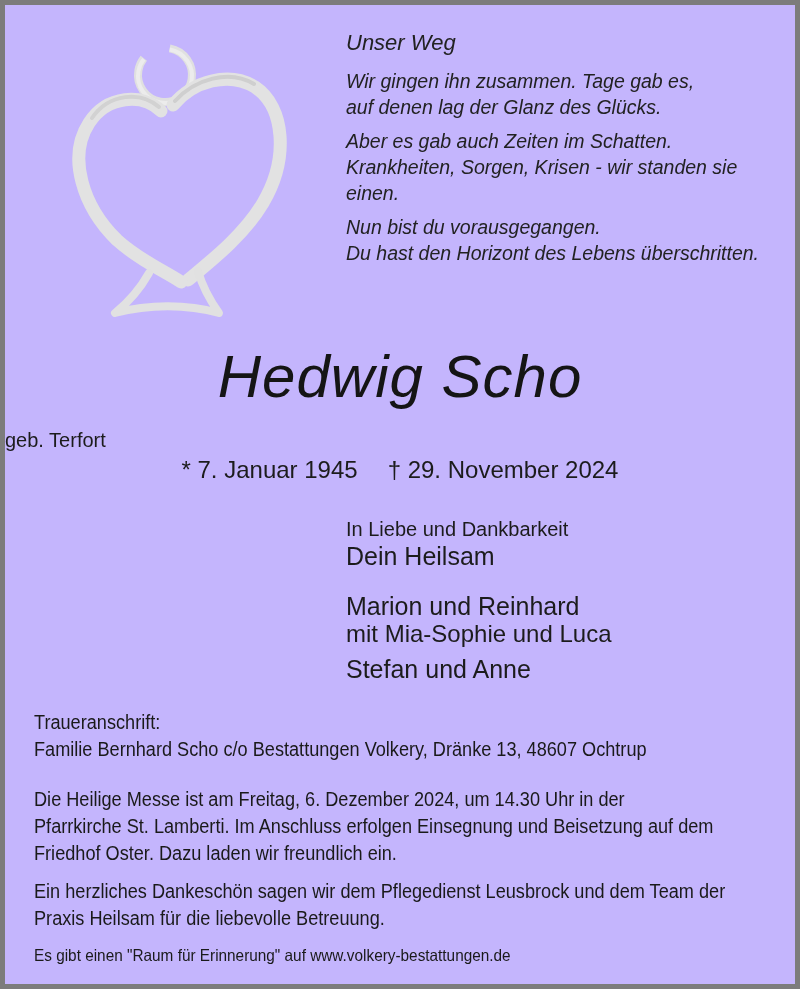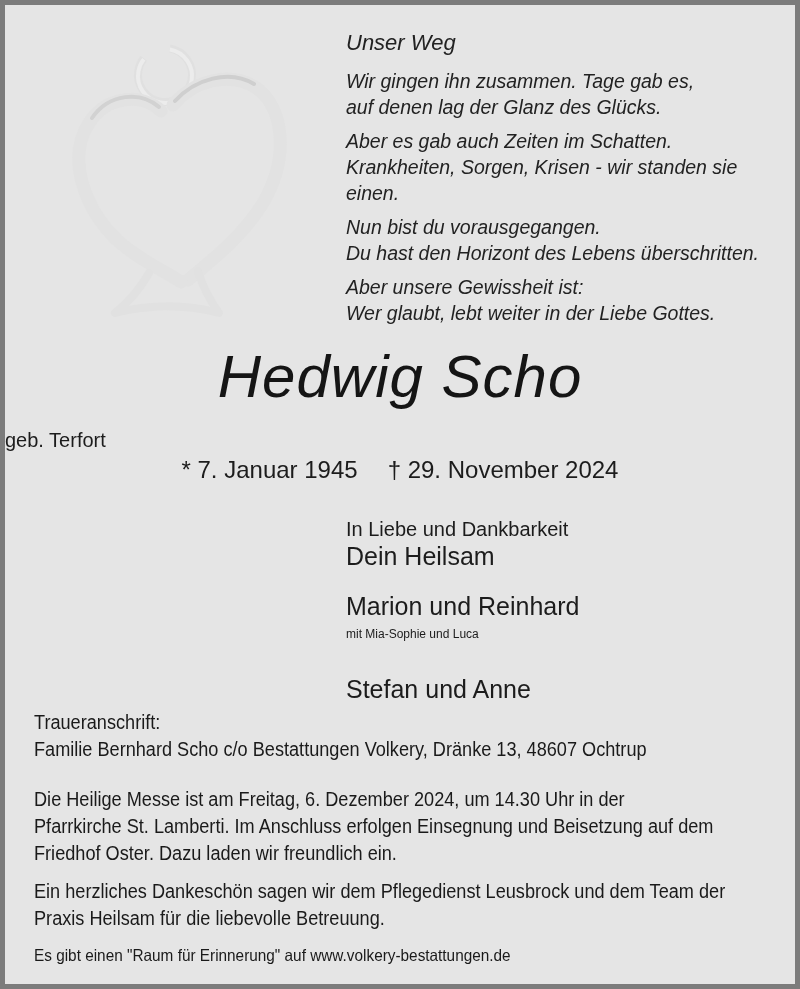--- a/index.html
+++ b/index.html
@@ -1,21 +1,21 @@
 <!DOCTYPE html>
 <html><head>
 <meta charset="utf-8">
 <style>
   html, body { margin: 0; padding: 0; background: #ffffff; }
   .page {
     position: relative;
     width: 800px;
     height: 989px;
     box-sizing: border-box;
-    background: #e5e5e5;
+    background: #c4b5fd;
     border: 5px solid #7c7c7c;
     overflow: hidden;
     font-family: "Liberation Sans", sans-serif;
     color: #1c1c1c;
   }
   
   .emblem {
     position: absolute;
     left: 50px;
     top: 38px;
@@ -83,23 +83,24 @@
     font-size: 20px;
     line-height: 24px;
     margin-bottom: 0;
   }
   .m-main {
     font-size: 25px;
     line-height: 30px;
   }
   .m-gap { margin-top: 20px; }
   .m-sub {
-    font-size: 12px;
+    font-size: 24px;
     line-height: 26px;
-    margin-bottom: 27px;
+    margin-bottom: 7px;
+    text-align: right;
   }
   
   .bottom {
     position: absolute;
     left: 29px;
     top: 704px;
     width: 780px;
     font-size: 19.5px;
     line-height: 27px;
     transform: scaleX(0.93);
@@ -141,24 +142,20 @@
       <div>auf denen lag der Glanz des Glücks.</div>
     </div>
     <div class="stanza">
       <div>Aber es gab auch Zeiten im Schatten.</div>
       <div>Krankheiten, Sorgen, Krisen - wir standen sie einen.</div>
     </div>
     <div class="stanza">
       <div>Nun bist du vorausgegangen.</div>
       <div>Du hast den Horizont des Lebens überschritten.</div>
     </div>
-    <div class="stanza">
-      <div>Aber unsere Gewissheit ist:</div>
-      <div>Wer glaubt, lebt weiter in der Liebe Gottes.</div>
-    </div>
   </div>
 
   <div class="name-line">Hedwig Scho</div>
   <div class="birth-name">geb. Terfort</div>
   <div class="dates">
     <span class="birth-date">* 7. Januar 1945</span><span class="death-date">† 29. November 2024</span>
   </div>
 
   <div class="mourners">
     <div class="m-intro">In Liebe und Dankbarkeit</div>

